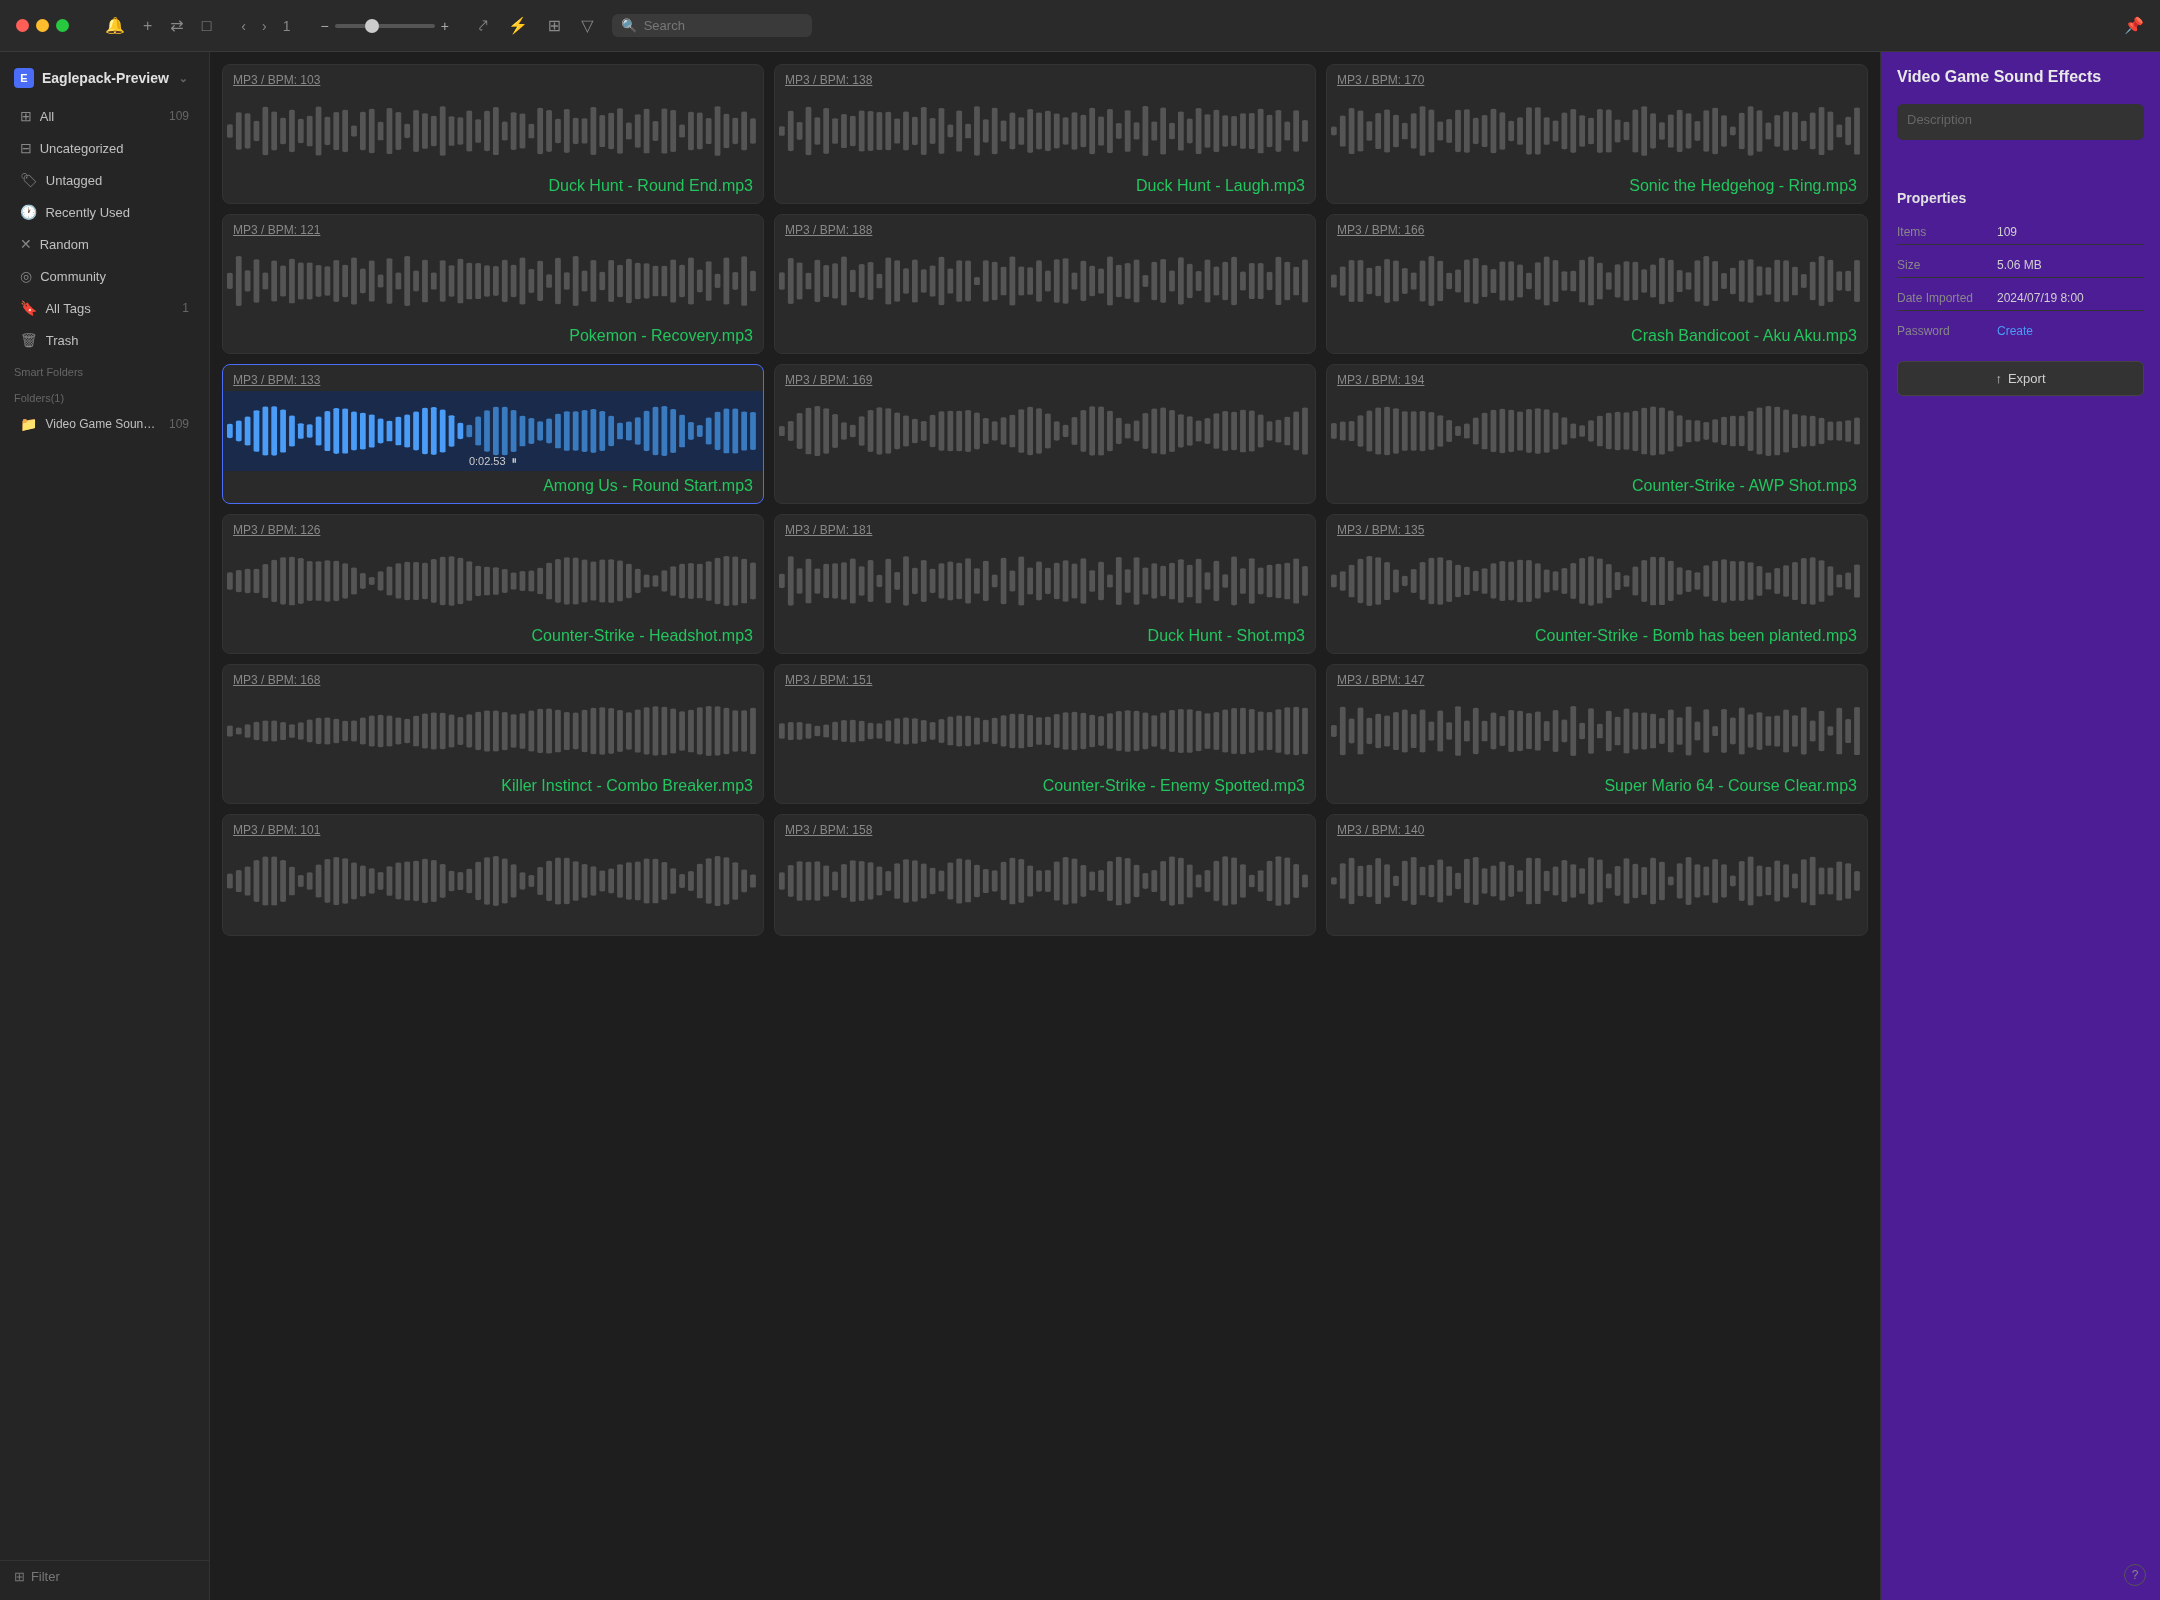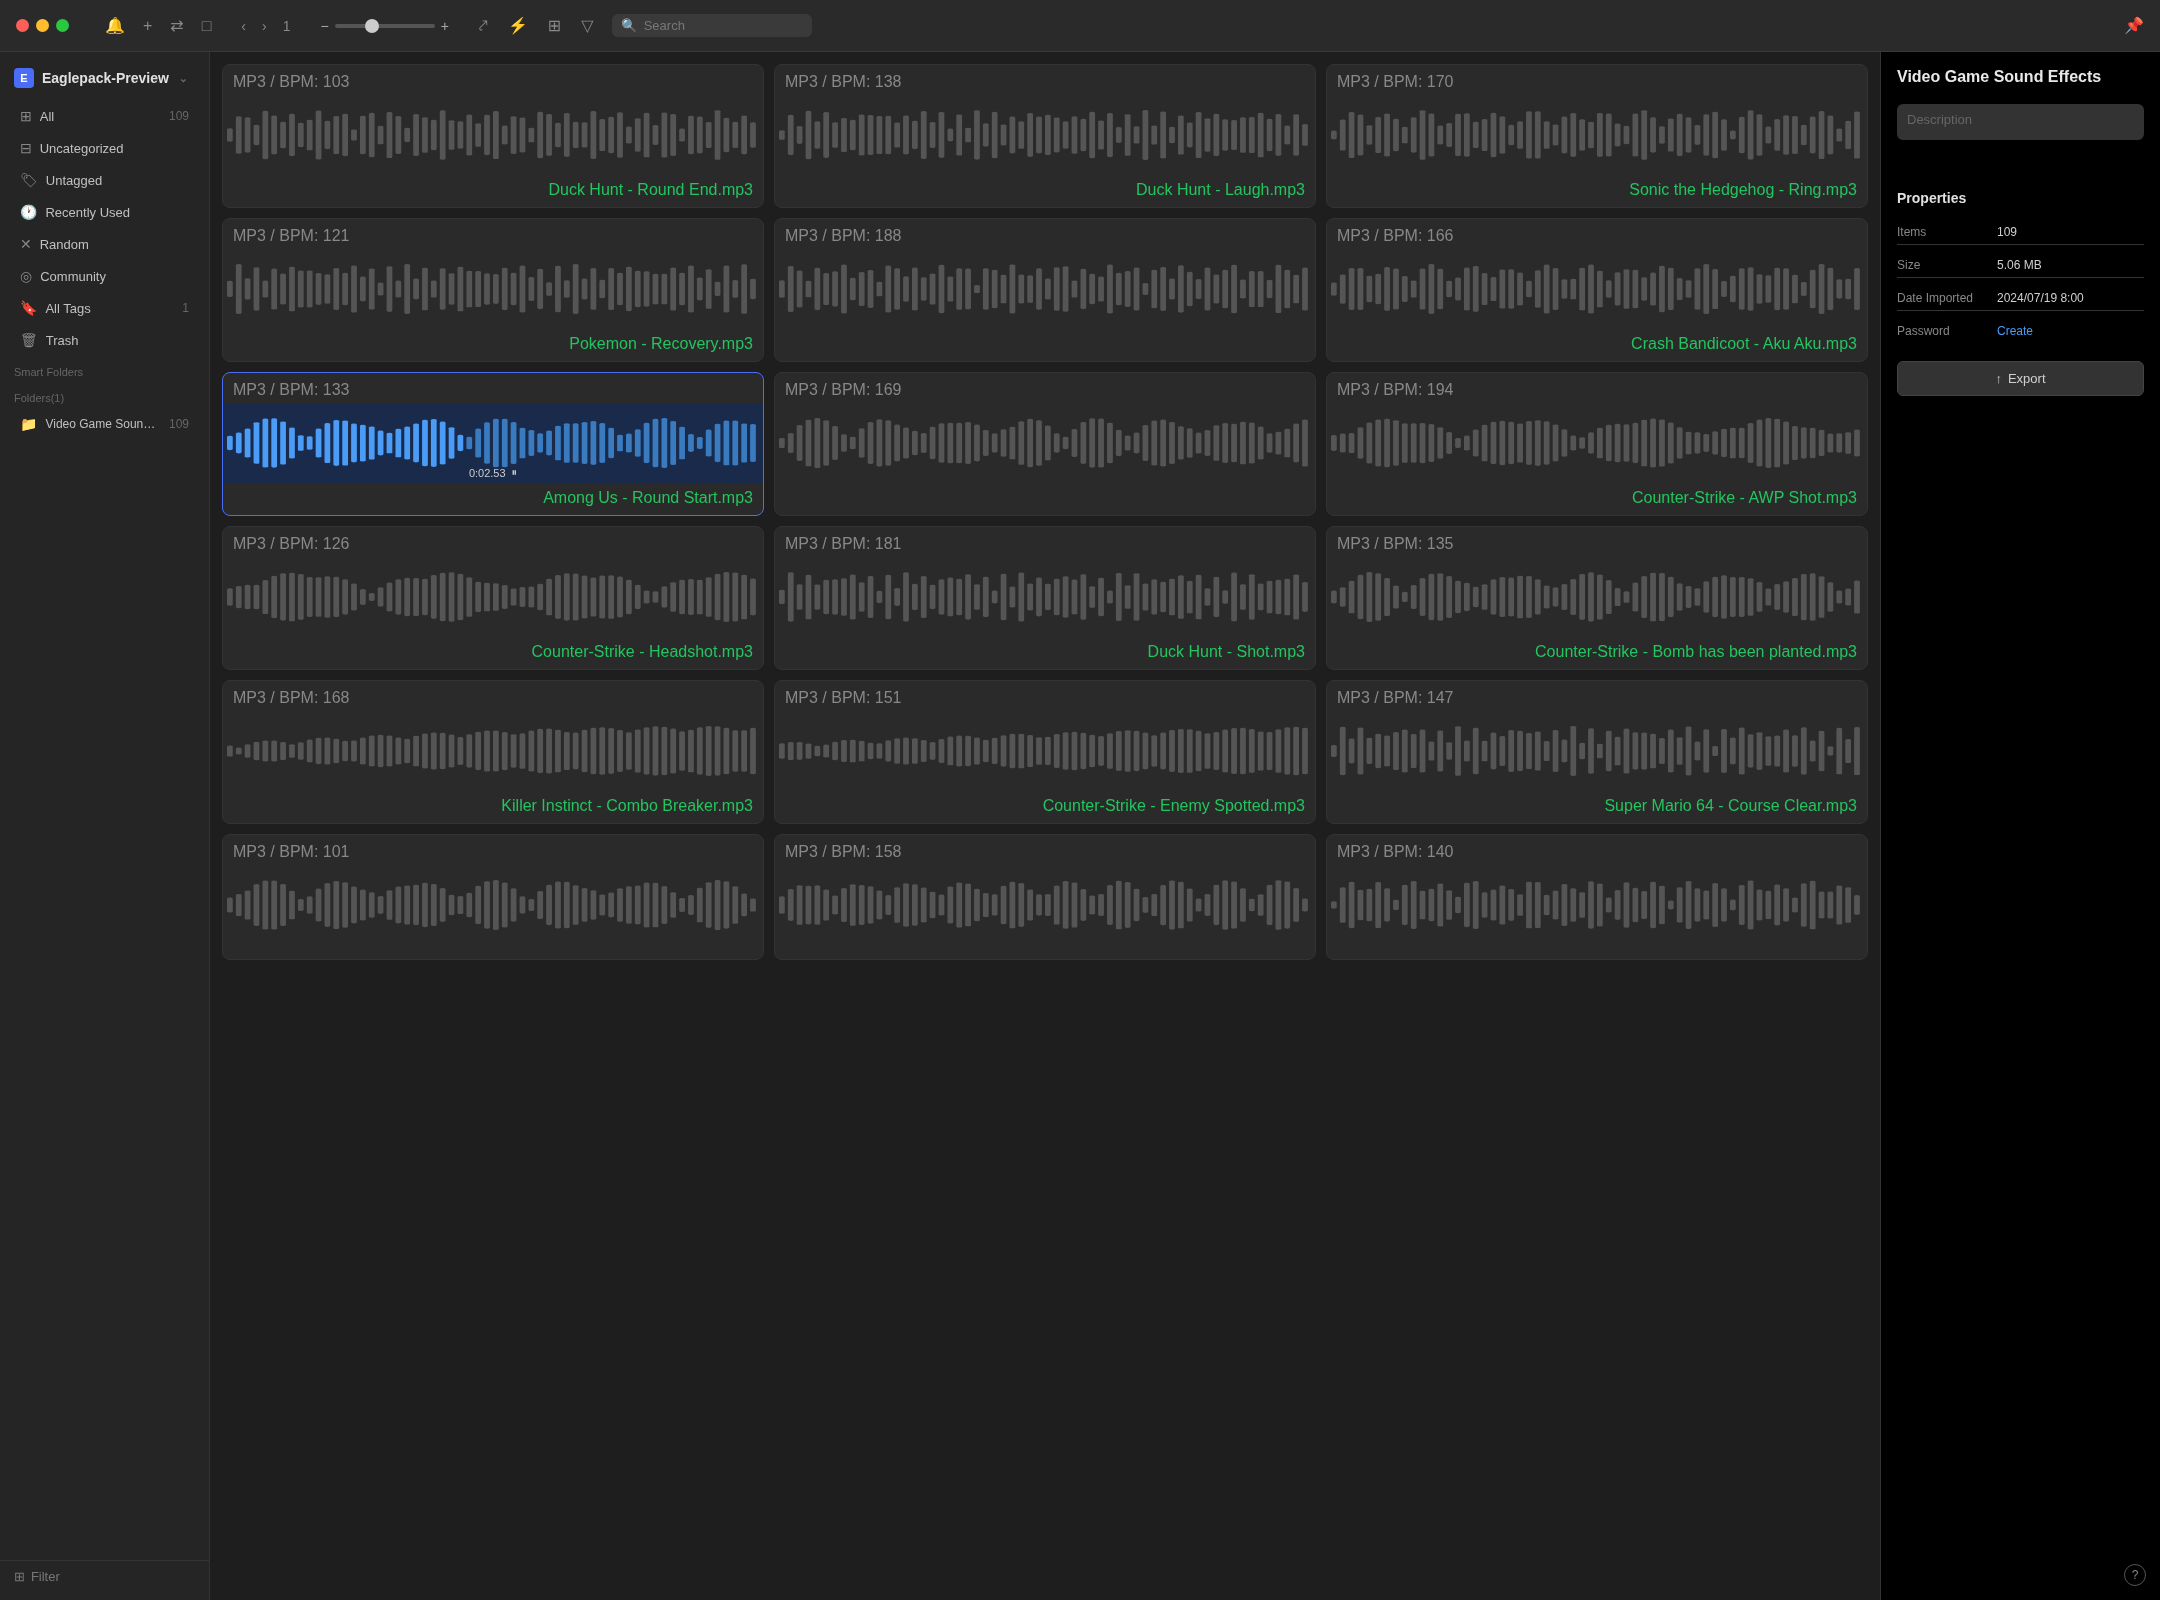--- a/index.html
+++ b/index.html
@@ -228,22 +228,23 @@
     .audio-card {
       background: #2a2a2a;
       border-radius: 8px;
       overflow: hidden;
       cursor: pointer;
       border: 1px solid #333;
     }
     .audio-card.active { border-color: #4a6cf7; }
     .audio-card-top {
       padding: 8px 10px 4px;
-      font-size: 16px;
+      font-size: 12px;
       color: #888;
+      text-decoration: underline;
     }
     .waveform-container {
       height: 80px;
       background: #2a2a2a;
       position: relative;
       overflow: hidden;
       padding: 0 4px;
     }
     .waveform-container.playing {
       background: #1a2a4a;
@@ -273,21 +274,21 @@
     .audio-card-title {
       padding: 6px 10px 8px;
       font-size: 16px;
       color: #22c55e;
       text-align: right;
     }
 
     
     .right-panel {
       width: 280px;
-      background: #000000;
+      background: #4c1d95;
       border-left: 1px solid #333;
       padding: 16px;
       flex-shrink: 0;
       display: flex;
       flex-direction: column;
       gap: 14px;
     }
     .panel-title {
       font-size: 16px;
       font-weight: 600;

